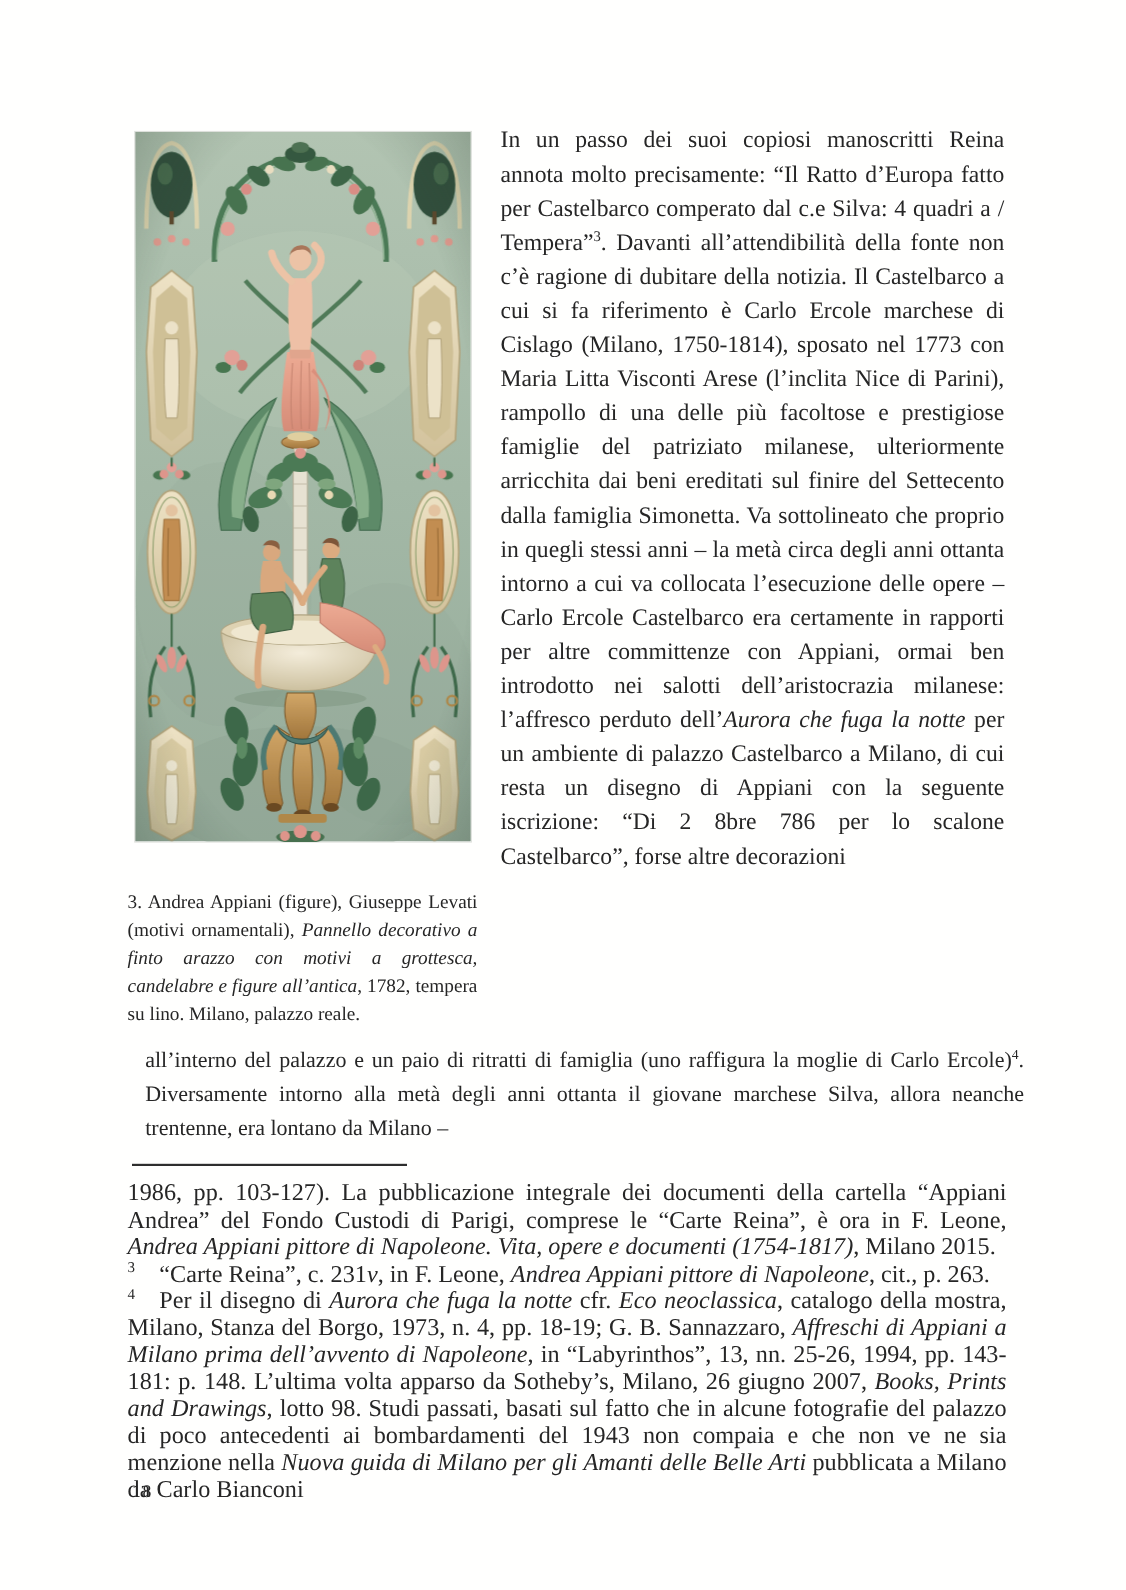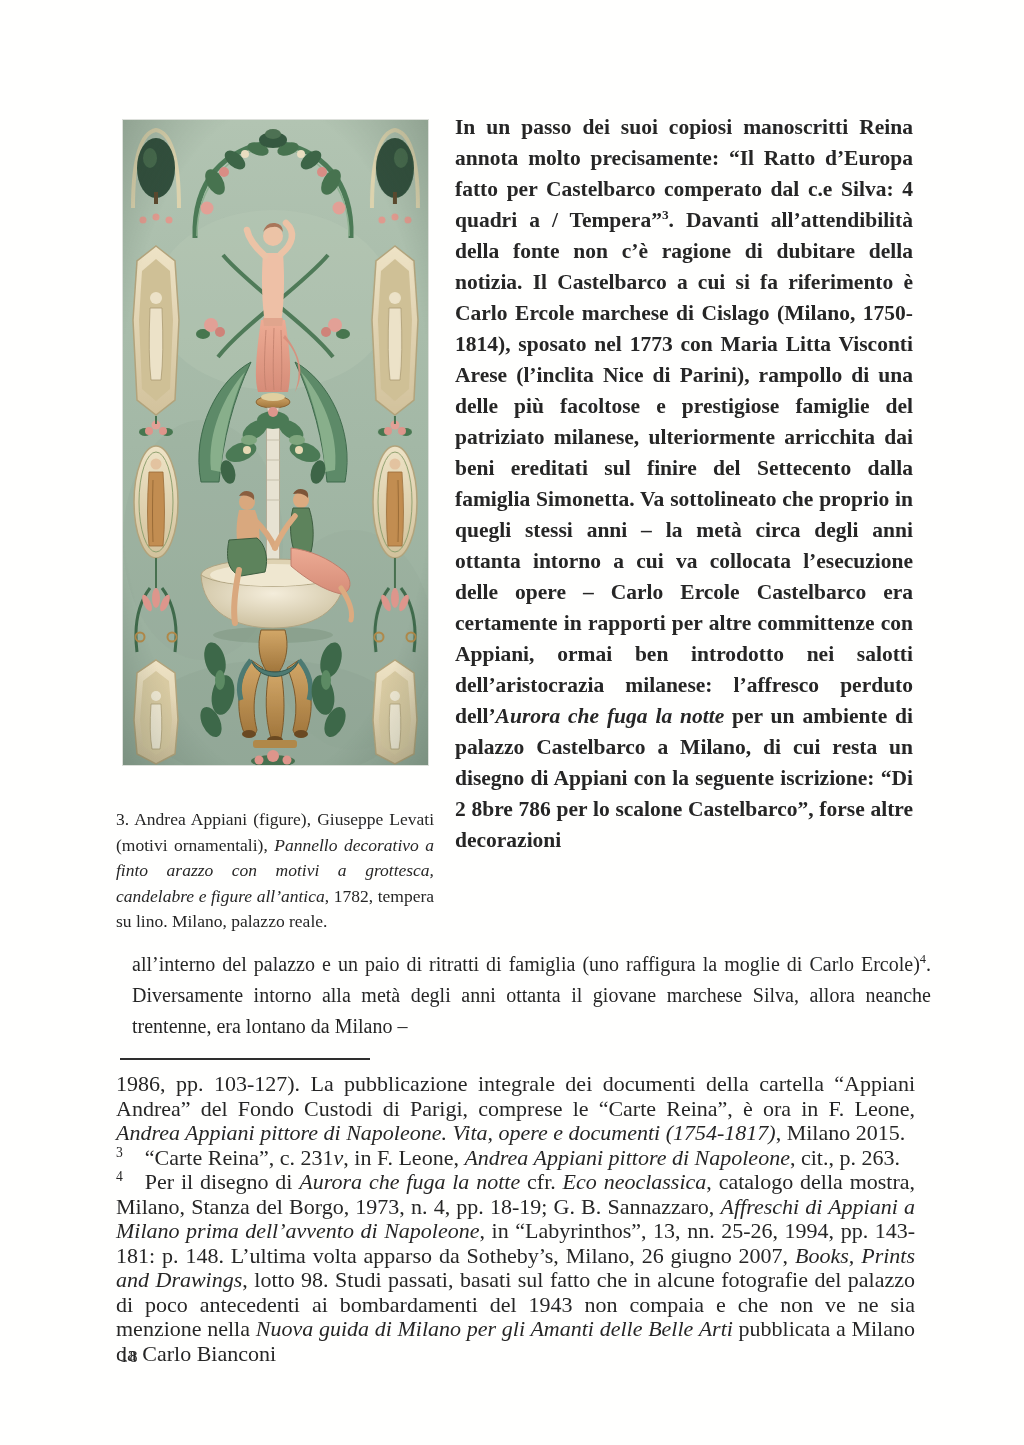--- a/index.html
+++ b/index.html
@@ -16,21 +16,21 @@
     position:absolute;left:123px;top:120px;width:305px;height:645px;
     margin:0;box-shadow:0 0 0 1px rgba(120,130,115,.25);
   }
   .artwork svg{display:block;}
   .caption{
     position:absolute;left:116px;top:772px;width:318px;
     font-size:17.5px;line-height:25.5px;text-align:justify;margin-top:35px;
   }
   .main-col{
     position:absolute;left:455px;top:112px;width:458px;
-    font-size:21.5px;line-height:31px;text-align:justify;font-weight:bold;
+    font-size:21.5px;line-height:31px;text-align:justify;
   }
   .full-para{
     position:absolute;left:132px;top:949px;width:799px;
     font-size:20px;line-height:31px;text-align:justify;
   }
   .fn-rule{
     position:absolute;left:120px;top:1058px;width:250px;height:2px;
     background:#2e2e2e;
   }
   .footnotes{

